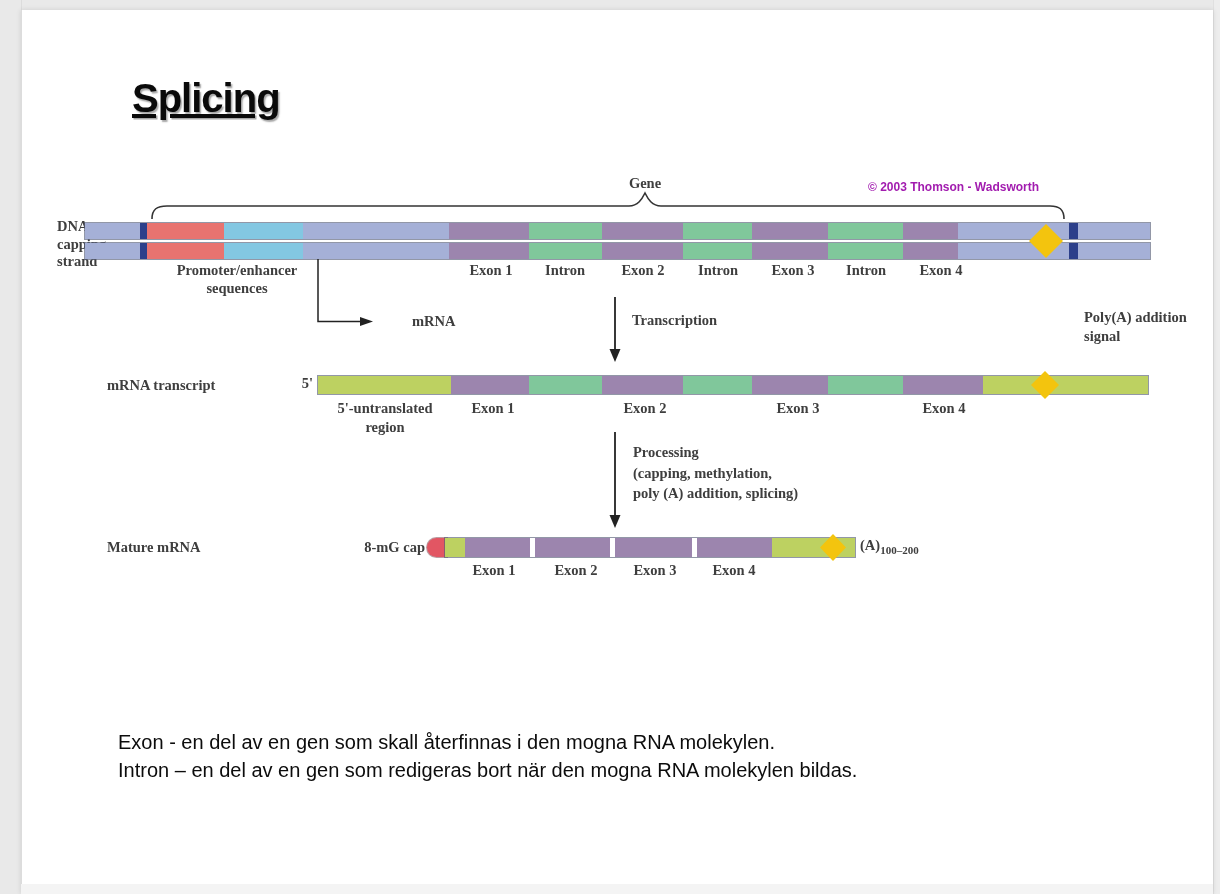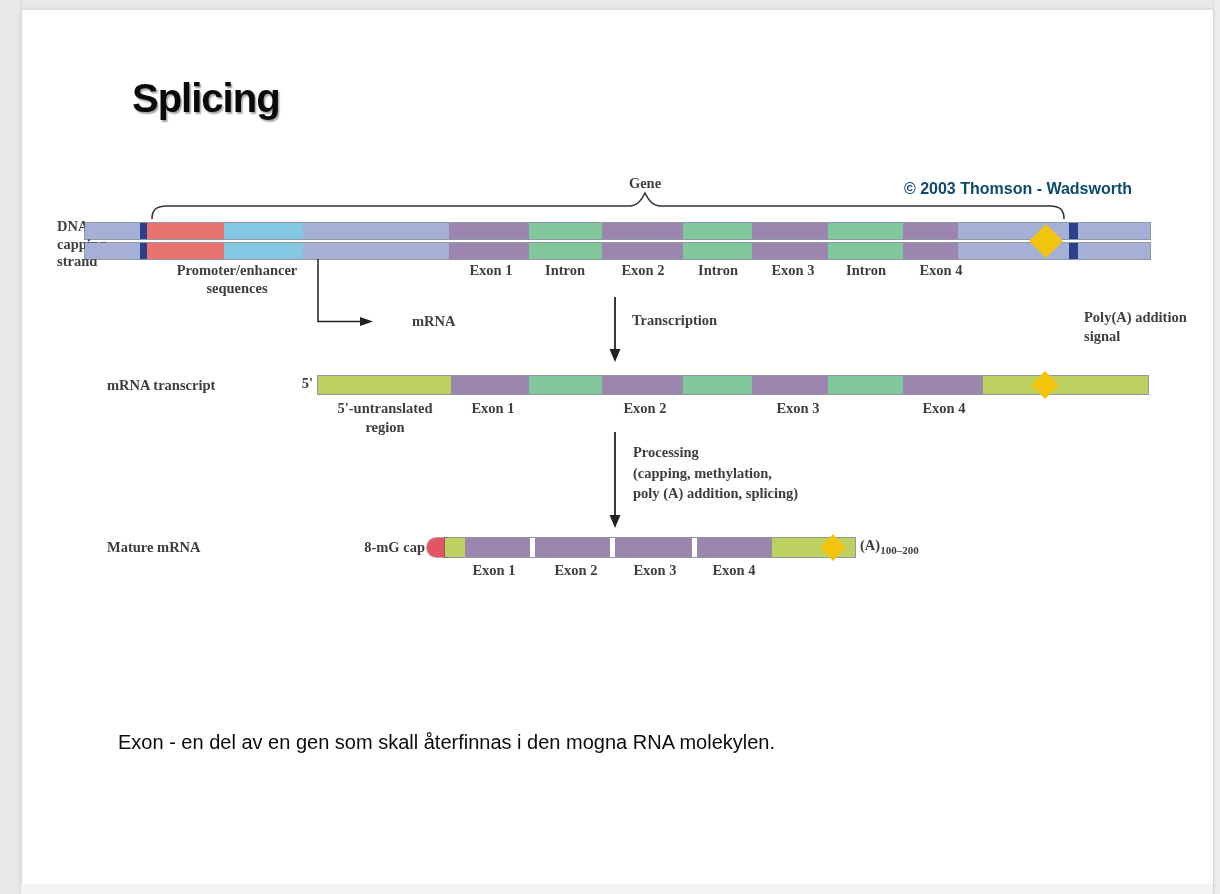--- a/index.html
+++ b/index.html
@@ -7,24 +7,24 @@
          font-family:"Liberation Serif",serif;}
   .frame-strip{position:absolute;background:#e9e9e9;}
   .strip-top{left:0;top:0;width:1220px;height:10px;}
   .strip-left{left:0;top:0;width:21px;height:894px;border-right:1px solid #dcdcdc;}
   .strip-right{left:1213px;top:0;width:7px;height:894px;background:#ededed;border-left:1px solid #e0e0e0;}
   .strip-bottom{left:21px;top:884px;width:1192px;height:10px;background:#f4f4f4;}
   .slide-edge{position:absolute;left:21px;top:10px;width:1192px;height:884px;box-shadow:0 0 5px rgba(0,0,0,0.12);pointer-events:none;}
 
   .title{position:absolute;left:132px;top:76px;font-family:"Liberation Sans",sans-serif;
          font-size:40px;font-weight:700;letter-spacing:-1px;color:#0a0a0a;
-         text-shadow:1.5px 1.5px 1.5px rgba(0,0,0,0.35);}
-
-  .copyright{position:absolute;left:868px;top:180px;width:300px;text-align:center;
-         font-family:"Liberation Sans",sans-serif;font-size:16px;font-weight:700;color:#0c4a6e;}
+         text-shadow:1.5px 1.5px 1.5px rgba(0,0,0,0.35);text-decoration:underline;}
+
+  .copyright{position:absolute;left:868px;top:180px;width:300px;text-align:left;
+         font-family:"Liberation Sans",sans-serif;font-size:12px;font-weight:700;color:#a21caf;}
 
   .flabel{font-family:"Liberation Serif",serif;font-size:14.5px;font-weight:600;color:#3e3e3e;white-space:nowrap;}
   .gene-label{position:absolute;left:645px;top:175px;transform:translateX(-50%);}
 
   .dna-name{position:absolute;left:19px;top:218px;line-height:17.5px;margin-left:38px;}
   .bar{position:absolute;overflow:hidden;box-shadow:0 0 0 1px rgba(88,96,120,0.65);}
   .seg{position:absolute;top:0;height:100%;}
   .dna-bar-top{left:85px;top:223px;width:1065px;height:16px;}
   .dna-bar-bottom{left:85px;top:243px;width:1065px;height:16px;}
 
@@ -184,20 +184,21 @@
     <polygon points="609.5,349 620.5,349 615,362" fill="#222"></polygon>
     <line x1="615" y1="432" x2="615" y2="517" stroke="#222" stroke-width="1.8"></line>
     <polygon points="609.5,515 620.5,515 615,528" fill="#222"></polygon>
     <polygon points="1046,224 1063,241 1046,258 1029,241" fill="#f3c40e"></polygon>
     <polygon points="1045,371 1059,385 1045,399 1031,385" fill="#f3c40e"></polygon>
     <polygon points="833,534 846,547.5 833,561 820,547.5" fill="#f3c40e"></polygon>
   </svg>
 
   <div class="definitions">
     <div>Exon -  en del av en gen som skall återfinnas i den mogna RNA molekylen.</div>
+    <div>Intron – en del av en gen som redigeras bort när den mogna RNA molekylen bildas.</div>
   </div>
 
   <div class="frame-strip strip-top"></div>
   <div class="frame-strip strip-left"></div>
   <div class="frame-strip strip-right"></div>
   <div class="frame-strip strip-bottom"></div>
   <div class="slide-edge"></div>
 </div>
 
 </body></html>

